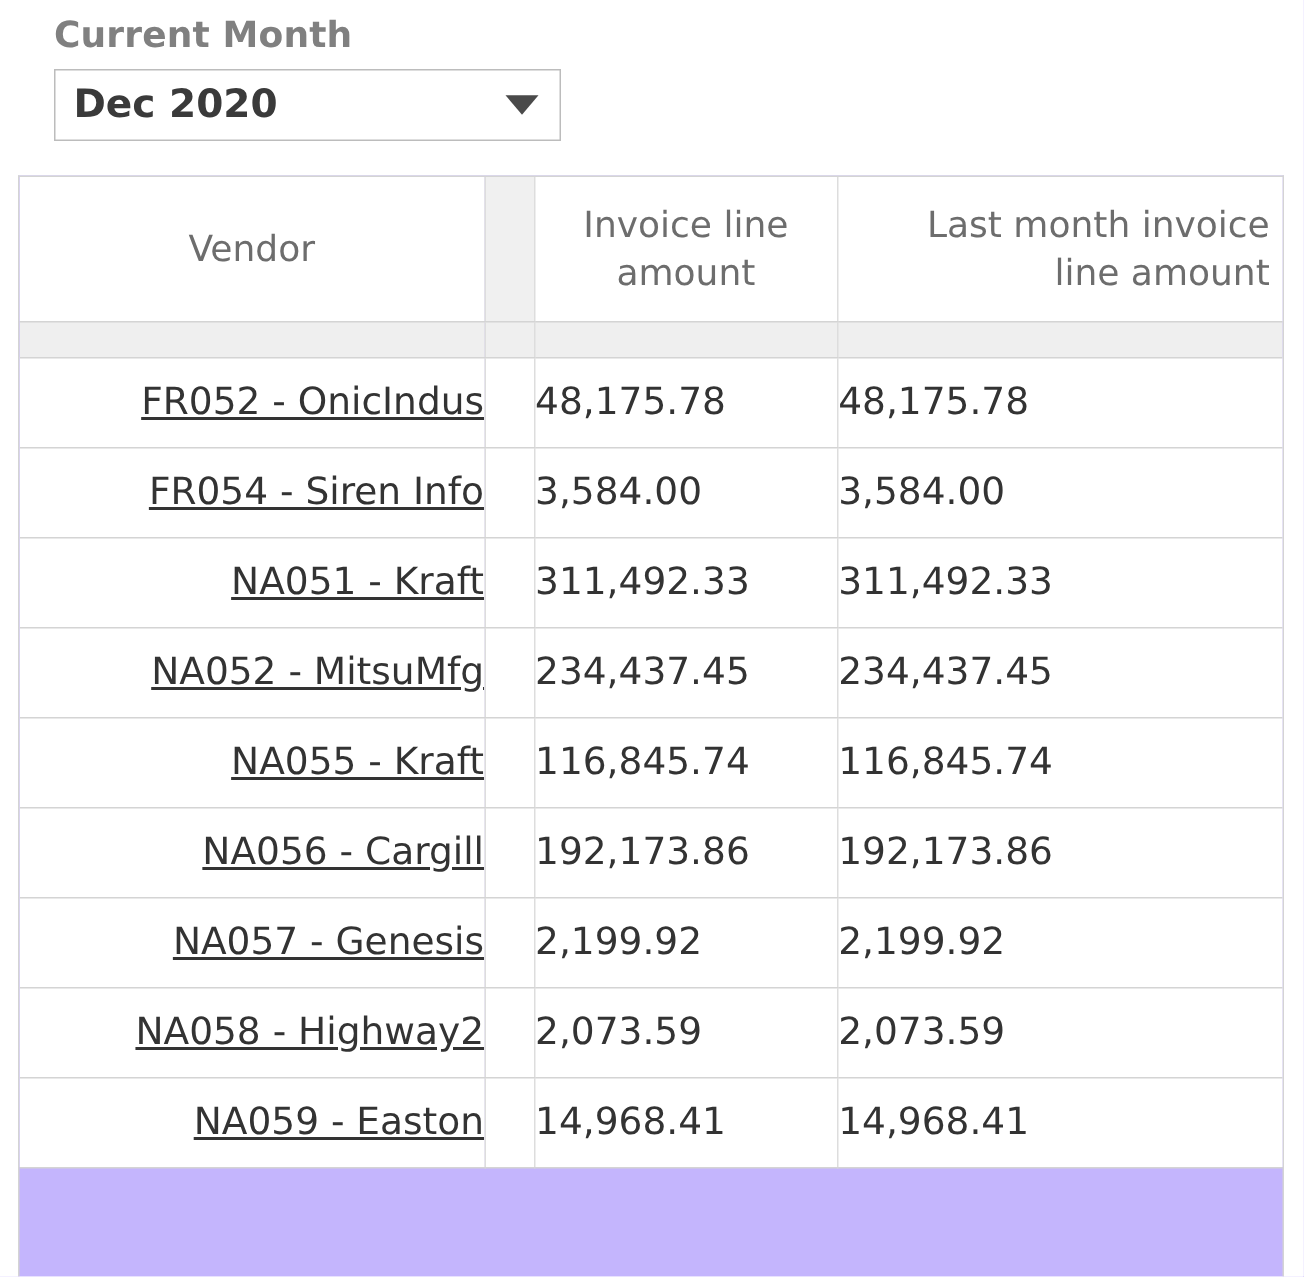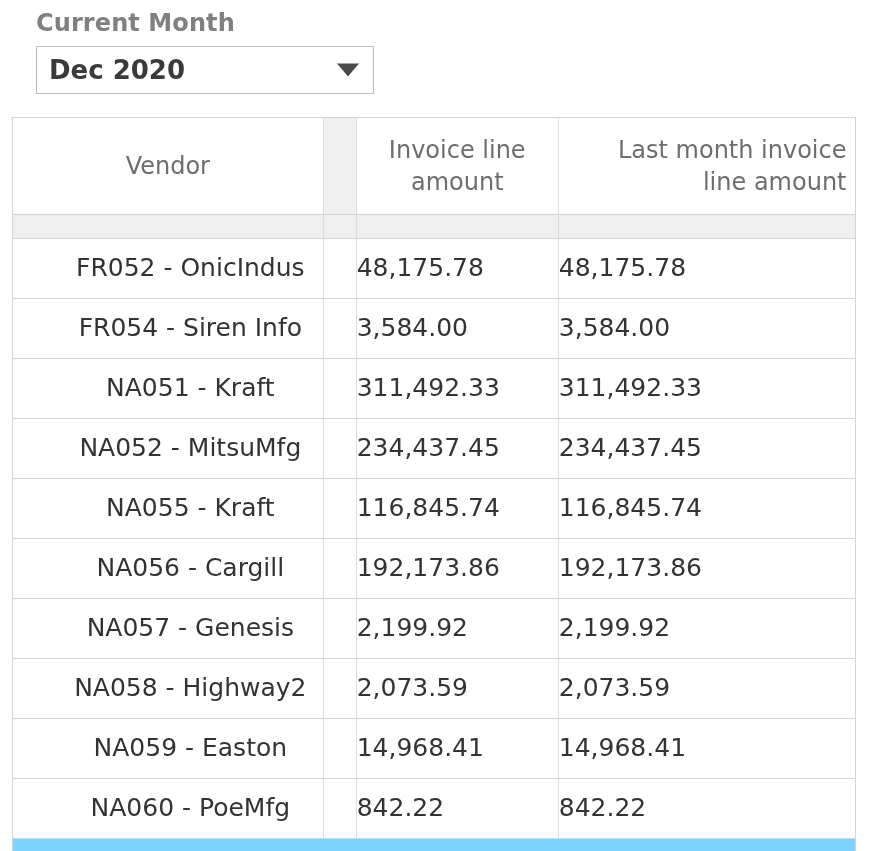--- a/index.html
+++ b/index.html
@@ -72,21 +72,21 @@
   .grid-wrap {
     position: absolute;
     left: 12px;
     top: 117px;
     width: 844px;
     height: 734px;
     overflow: hidden;
     border-left: 1px solid #d4d4d4;
     border-right: 1px solid #d4d4d4;
     border-top: 1px solid #d4d4d4;
-    background: #7dd3fc;
+    background: #c4b5fd;
   }
 
   table.grid {
     width: 844px;
     border-collapse: collapse;
     table-layout: fixed;
   }
 
   col.c-vendor  { width: 310px; }
   col.c-spacer  { width: 33px; }
@@ -131,22 +131,23 @@
     color: #333333;
     vertical-align: middle;
     border-right: 1px solid #dddddd;
     border-bottom: 1px solid #d4d4d4;
     background: #ffffff;
     line-height: 30px;
     white-space: nowrap;
   }
 
   td.vendor {
-    text-align: center;
+    text-align: right;
     padding-left: 45px;
+    text-decoration: underline;
   }
 
   td.spacer-cell {
     background: #f0f0f0;
     padding: 0;
   }
 
   td.amount {
     padding-right: 14px;
   }
@@ -239,23 +240,17 @@
             <td class="cell spacer-cell"></td>
             <td class="cell amount">2,073.59</td>
             <td class="cell amount last">2,073.59</td>
           </tr>
           <tr>
             <td class="cell vendor">NA059 - Easton</td>
             <td class="cell spacer-cell"></td>
             <td class="cell amount">14,968.41</td>
             <td class="cell amount last">14,968.41</td>
           </tr>
-          <tr>
-            <td class="cell vendor">NA060 - PoeMfg</td>
-            <td class="cell spacer-cell"></td>
-            <td class="cell amount">842.22</td>
-            <td class="cell amount last">842.22</td>
-          </tr>
         </tbody>
     </table>
   </div>
 
 </div>
 
 </body></html>

